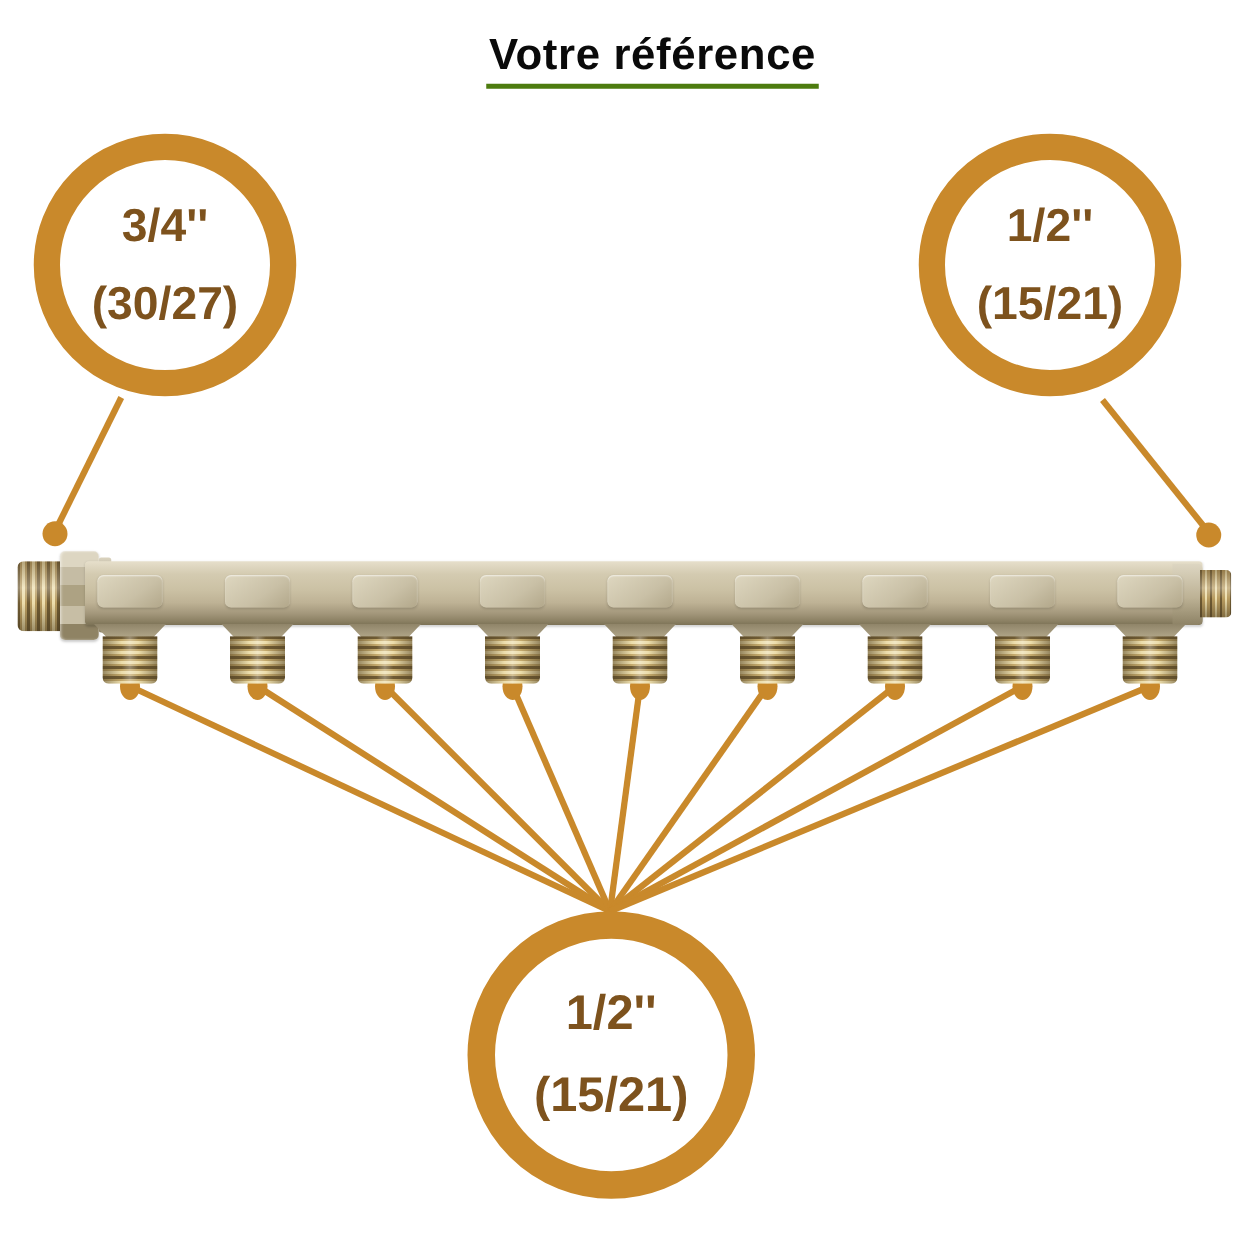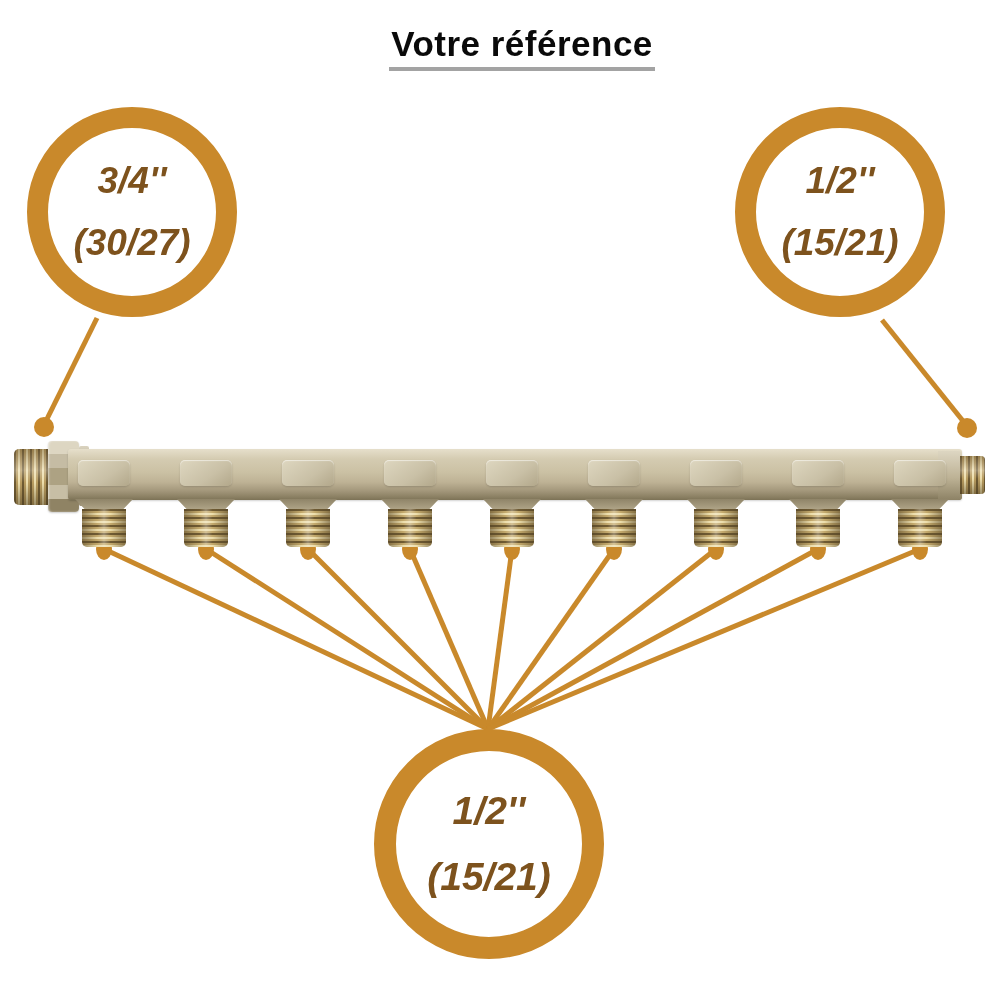--- a/index.html
+++ b/index.html
@@ -8,28 +8,27 @@
   }
   html,body{margin:0;padding:0;background:#ffffff;}
   .canvas{
     position:relative;width:1000px;height:1000px;background:#ffffff;overflow:hidden;
     font-family:"Liberation Sans", sans-serif;
   }
   
   .title-wrap{position:absolute;top:24px;left:0;width:1000px;text-align:center;}
   .title{
     display:inline-block;font-size:35px;font-weight:bold;color:#0a0a0a;
-    border-bottom:4px solid #a3a3a3;padding:0 2px 3px 2px;letter-spacing:.5px;margin-left:44px;
+    border-bottom:4px solid #4d7c0f;padding:0 2px 3px 2px;letter-spacing:.5px;margin-left:44px;
   }
   
   .ring{
     position:absolute;border-radius:50%;background:#fff;border:21px solid var(--accent);
     display:flex;flex-direction:column;align-items:center;justify-content:center;
     text-align:center;
-    font-style:italic;
   }
   .ring .sz,.ring .dn{
     font-weight:bold;color:var(--label-brown);font-size:37px;line-height:62px;white-space:nowrap;
   }
   .ring-left{left:27px;top:107px;width:168px;height:168px;}
   .ring-right{left:735px;top:107px;width:168px;height:168px;}
   .ring-bottom{left:374px;top:729px;width:186px;height:186px;border-width:22px;}
   .ring-bottom .sz,.ring-bottom .dn{font-size:39px;line-height:66px;}
   
   svg.overlay{position:absolute;left:0;top:0;width:1000px;height:1000px;pointer-events:none;}

